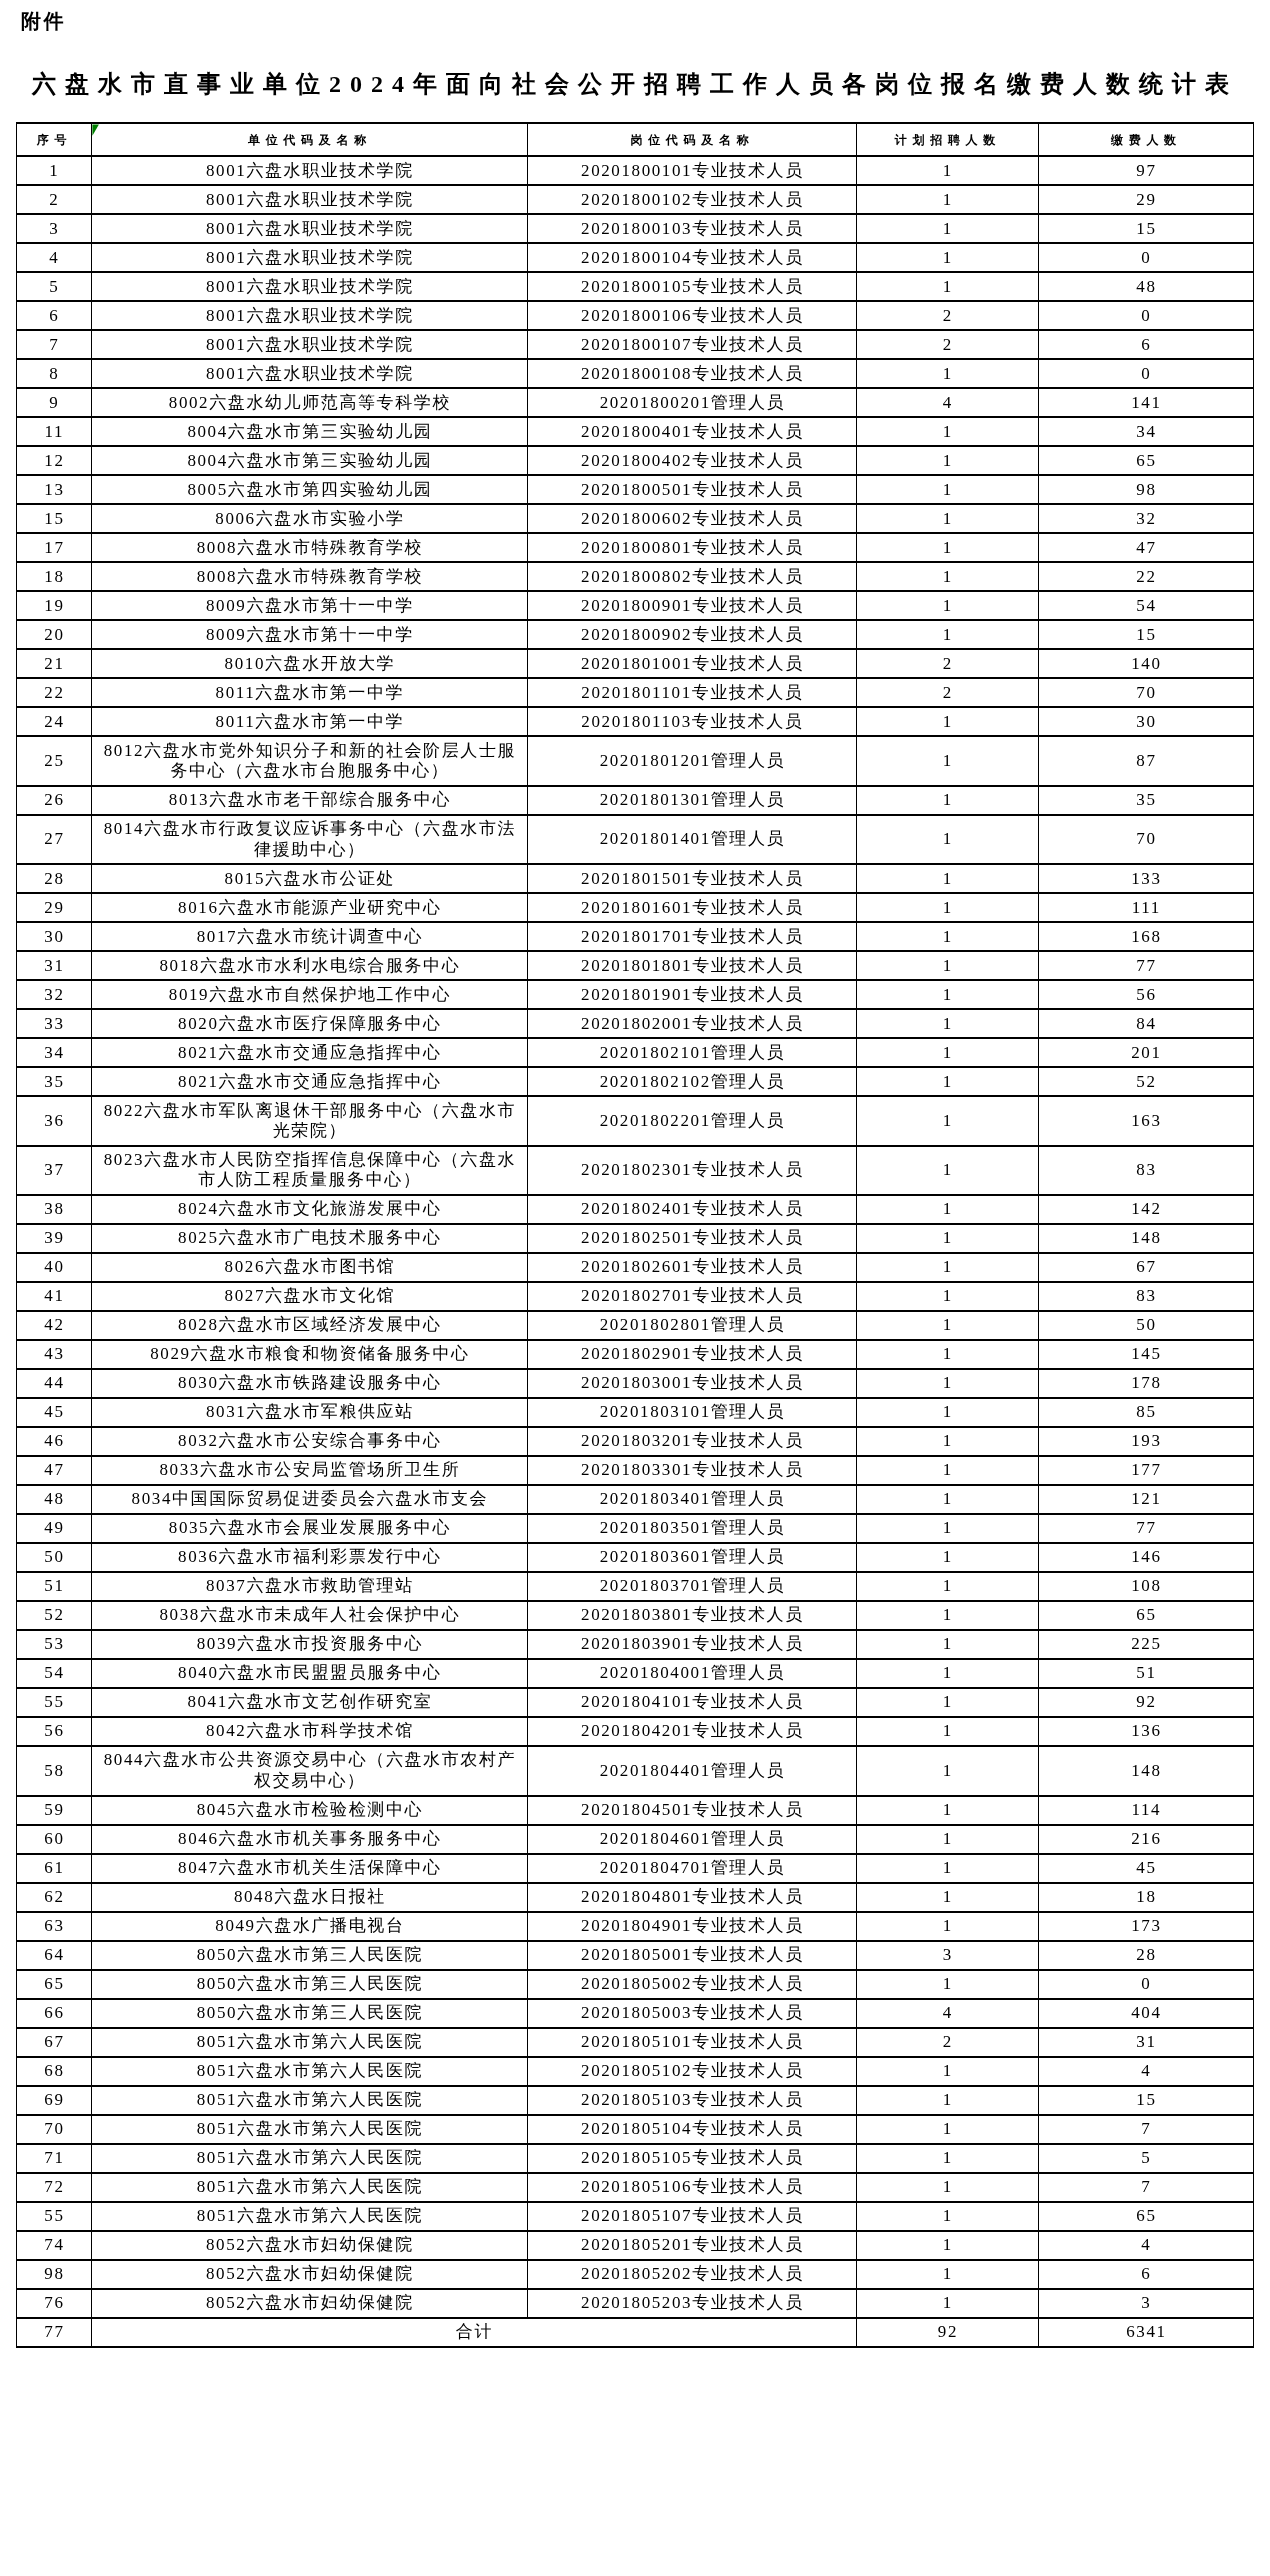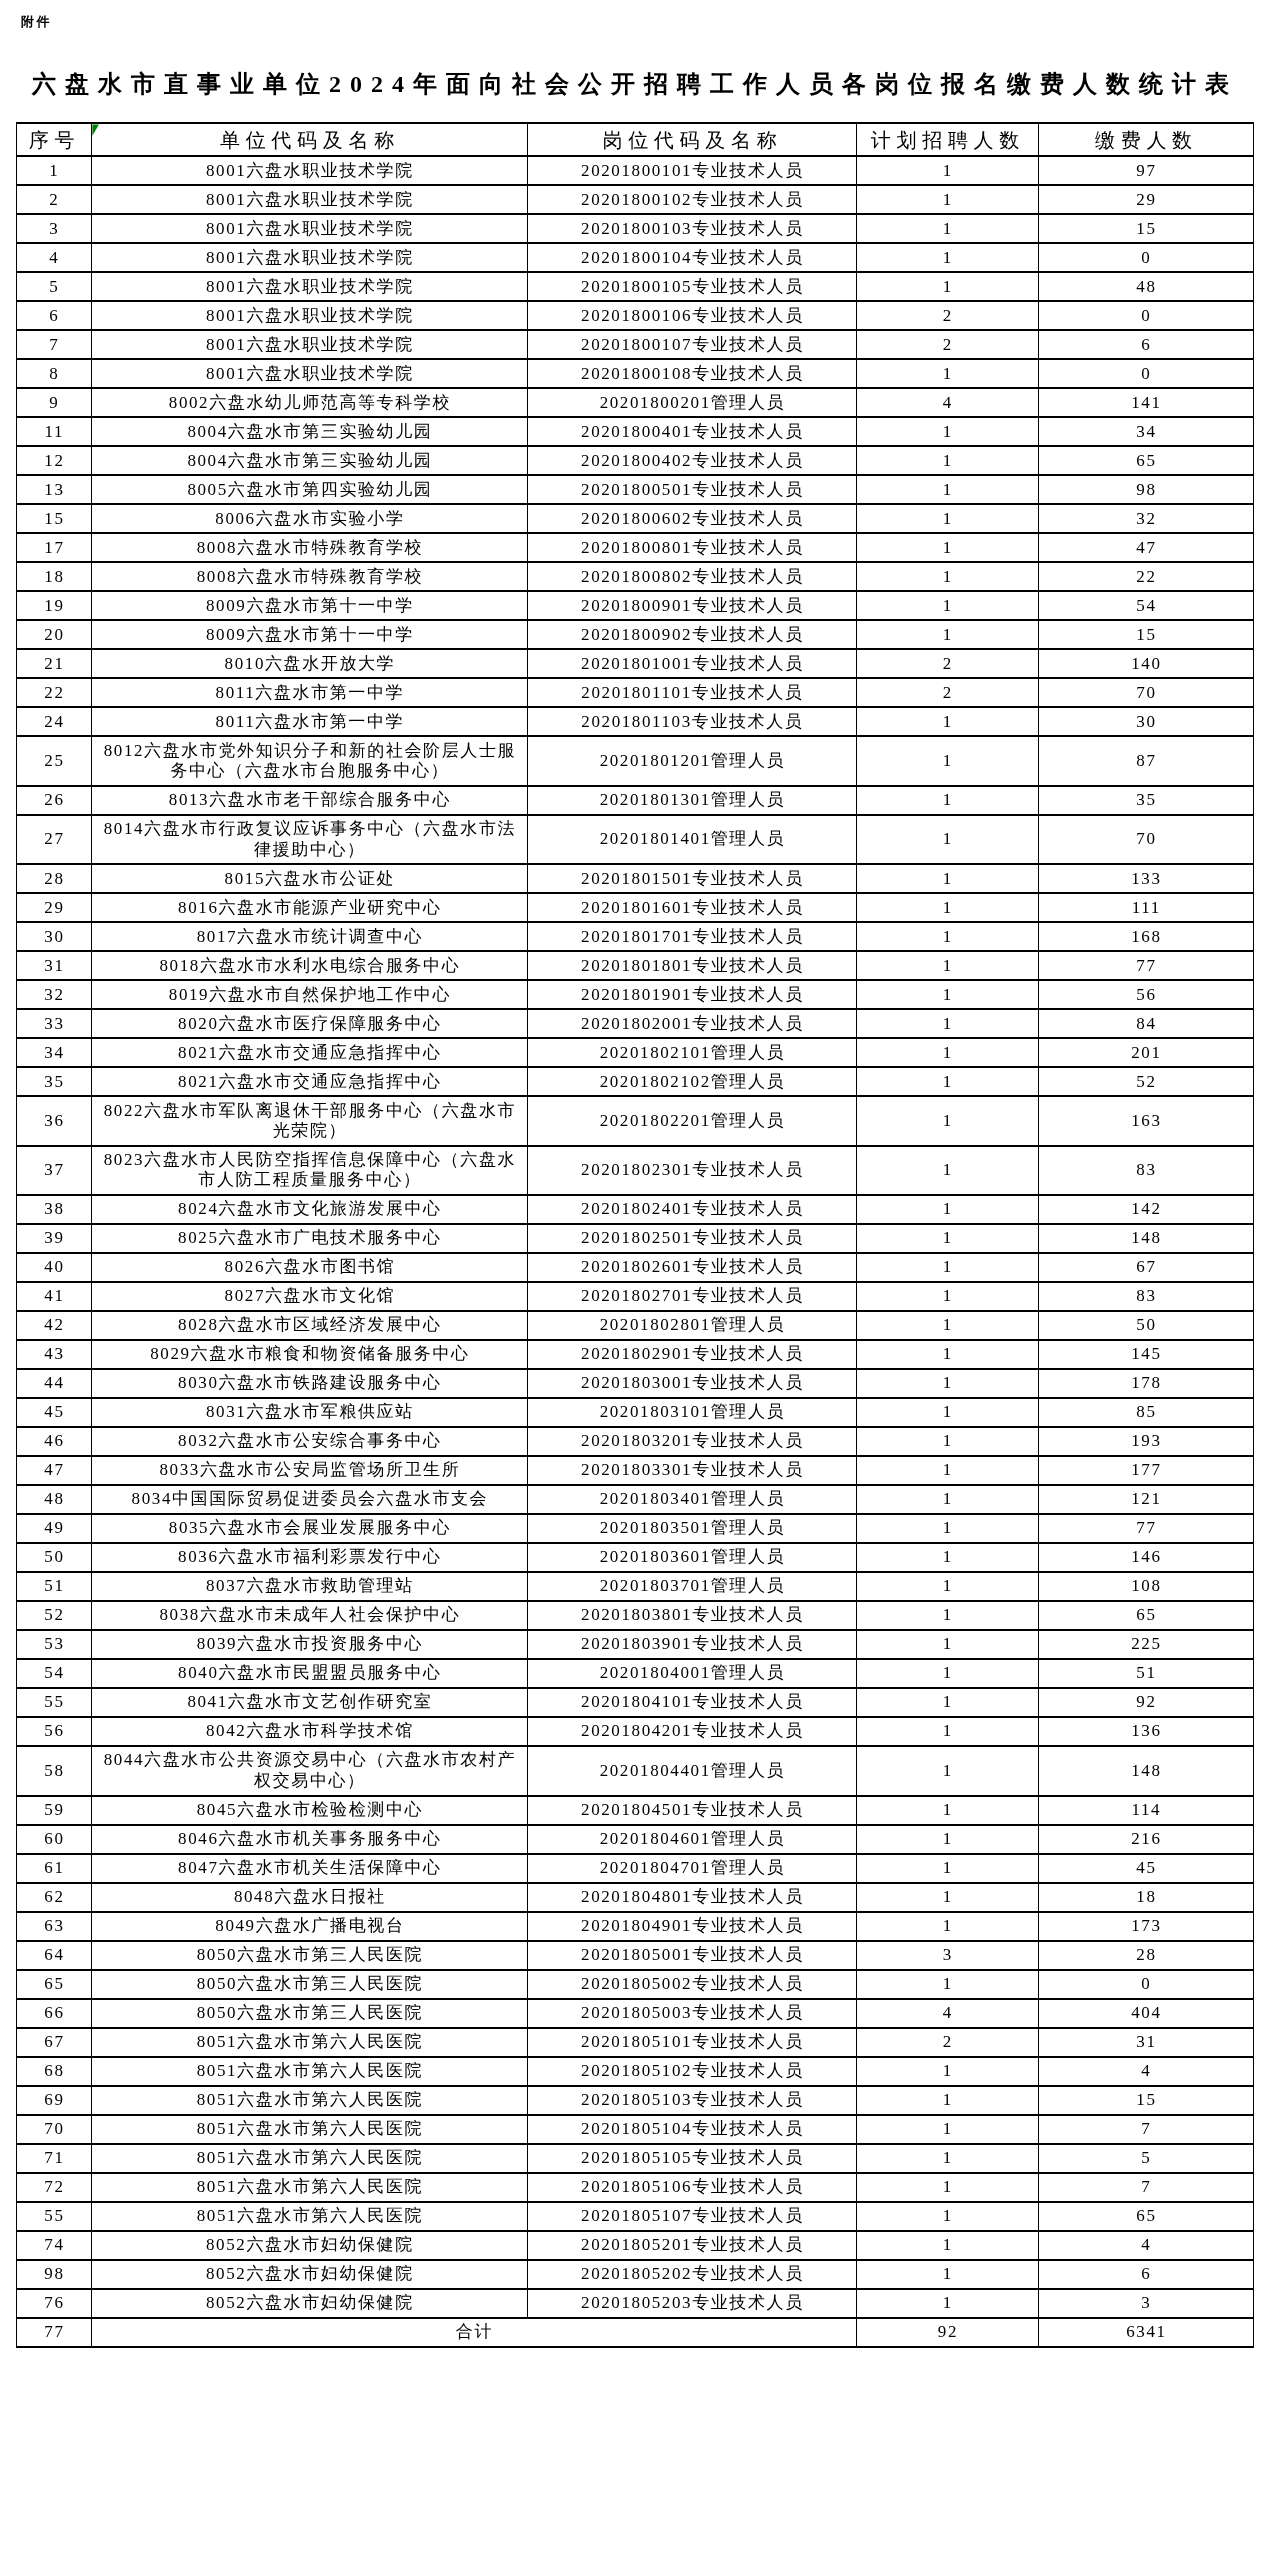--- a/index.html
+++ b/index.html
@@ -7,21 +7,21 @@
     padding: 0;
     background: #ffffff;
     width: 1270px;
     height: 2576px;
     font-family: "Liberation Serif", "DejaVu Serif", serif;
     color: #000000;
   }
   .page { position: relative; width: 1270px; height: 2576px; overflow: hidden; }
   .attachment-label {
     margin: 11.4px 0 0 21px;
-    font-size: 13px;
+    font-size: 20px;
     font-weight: bold;
     letter-spacing: 2.5px;
     line-height: 21px;
   }
   .doc-title {
     margin-top: 36px;
     text-align: center;
     font-size: 24px;
     font-weight: bold;
     letter-spacing: 9px;
@@ -37,22 +37,22 @@
   .stat-table td, .stat-table th {
     border: 1.6px solid #000;
     border-top-width: 2.5px;
     border-bottom-width: 2.5px;
     text-align: center;
     vertical-align: middle;
     overflow: hidden;
     word-break: break-all;
   }
   .stat-table th {
-    font-size: 20px;
-    font-weight: normal;
+    font-size: 12px;
+    font-weight: bold;
     letter-spacing: 5.7px;
     line-height: 24.5px;
     padding: 3.3px 1.6px;
   }
   .stat-table td {
     font-size: 17px;
     letter-spacing: 1.6px;
     line-height: 20.4px;
     padding: 3.3px 3.3px;
   }

